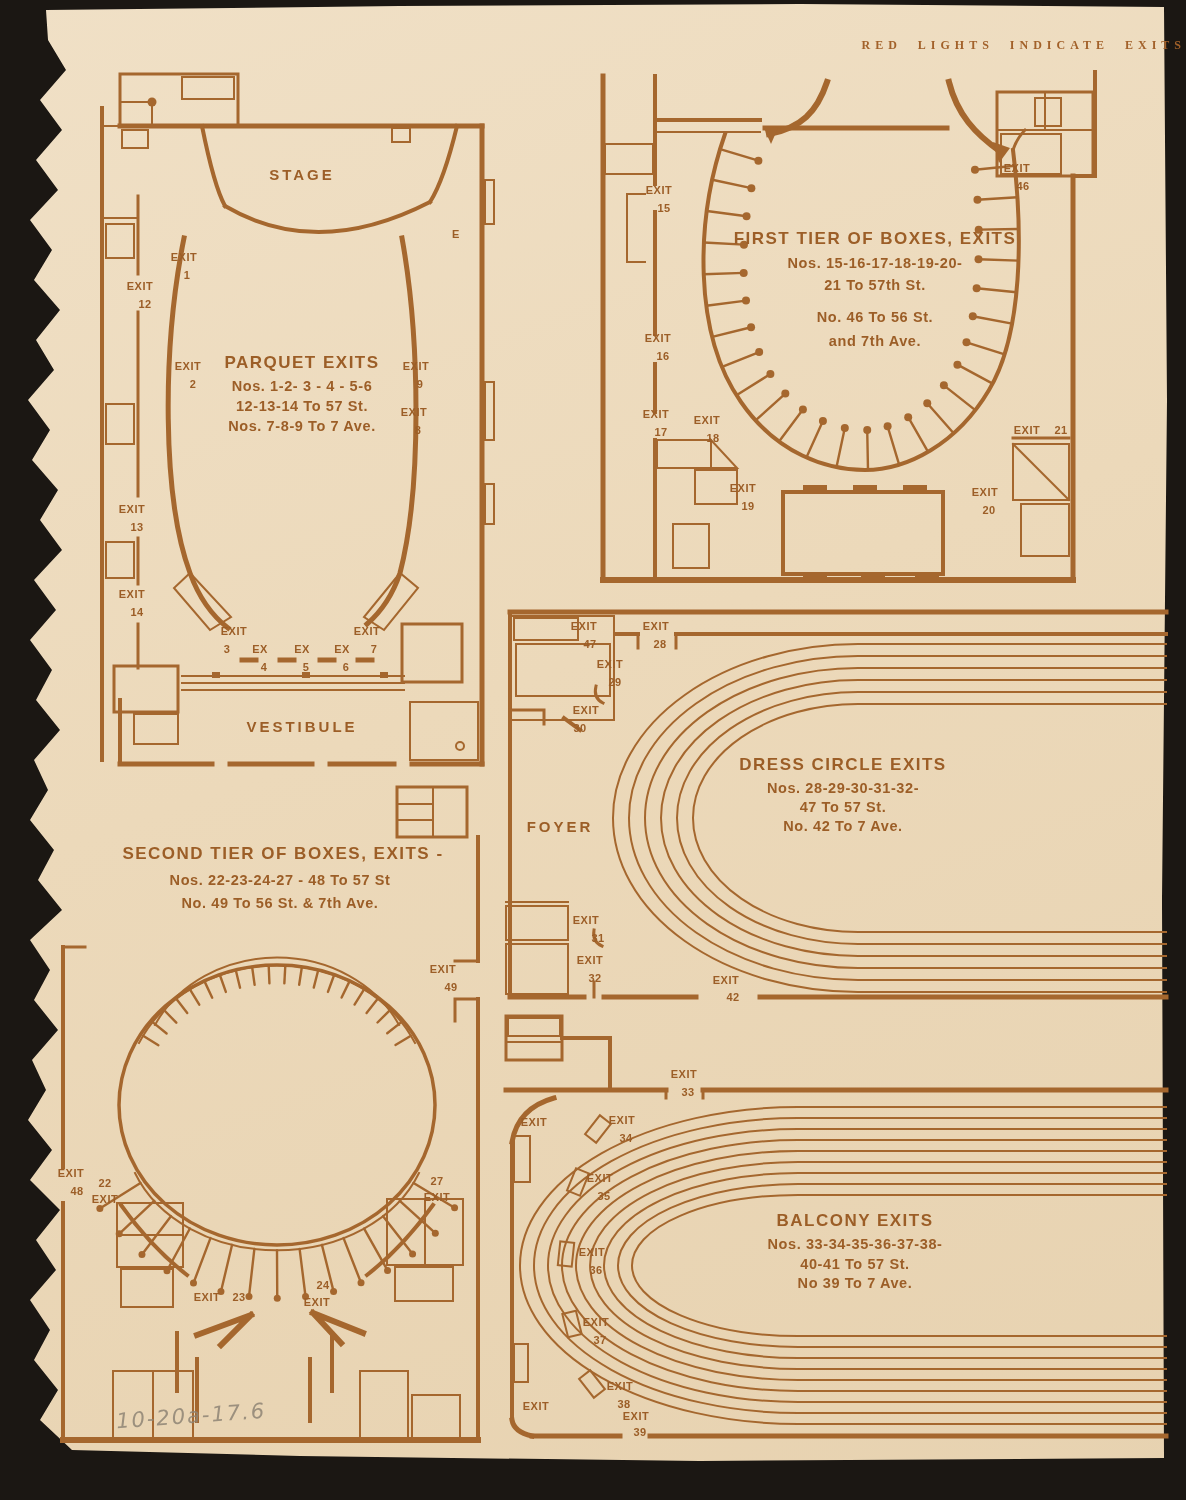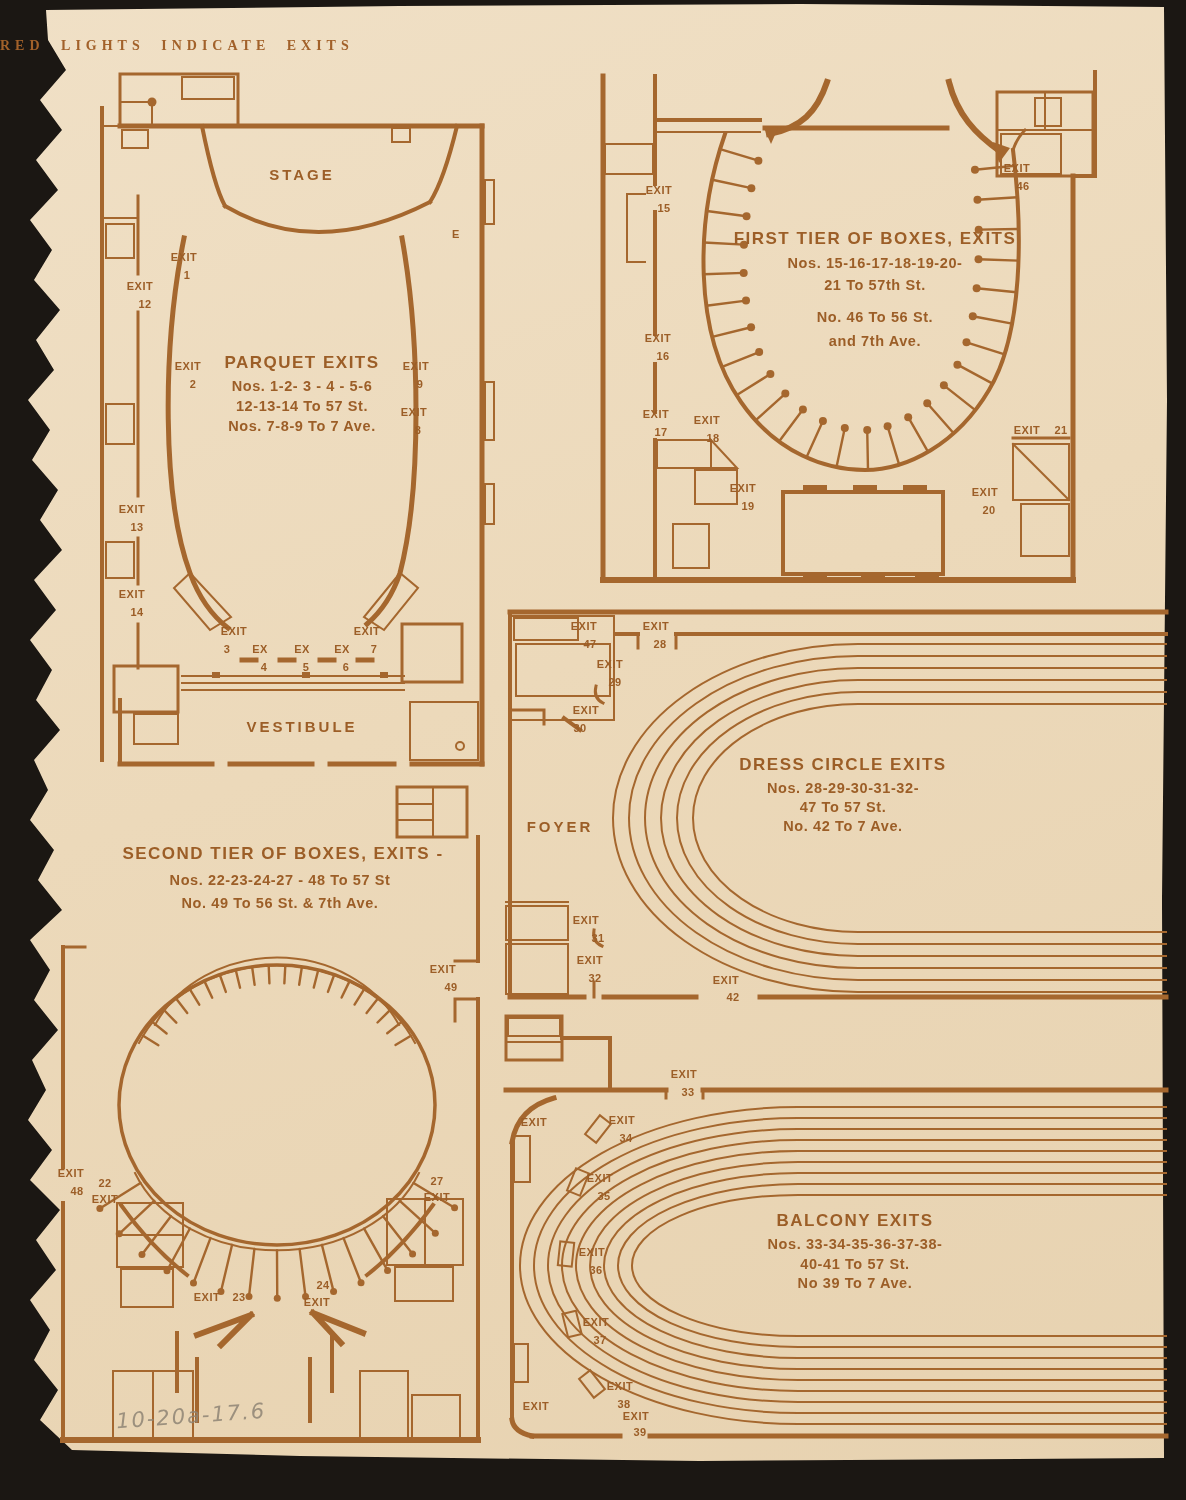--- a/index.html
+++ b/index.html
@@ -8,22 +8,22 @@
     --paper:#ecd9ba;
   }
   html,body{margin:0;padding:0;background:#1b1713;}
   body{width:1186px;height:1500px;position:relative;overflow:hidden;font-family:"Liberation Sans",sans-serif;}
   .paper{
     position:absolute;inset:0;
     background:linear-gradient(160deg,#f0e0c6 0%,#ecd9ba 45%,#e7d2b0 100%);
     clip-path:polygon(46px 10px,400px 6px,800px 4px,1164px 7px,1167px 400px,1162px 900px,1164px 1458px,700px 1461px,300px 1456px,72px 1450px,40px 1420px,58px 1390px,34px 1360px,50px 1330px,30px 1300px,56px 1270px,36px 1240px,60px 1210px,30px 1180px,52px 1150px,28px 1120px,46px 1090px,32px 1060px,58px 1030px,34px 1000px,50px 970px,30px 940px,62px 910px,38px 880px,54px 850px,30px 820px,48px 790px,34px 760px,60px 730px,36px 700px,52px 670px,30px 640px,56px 610px,34px 580px,62px 550px,40px 520px,58px 490px,32px 460px,50px 430px,28px 400px,54px 370px,36px 340px,60px 310px,34px 280px,52px 250px,30px 220px,58px 190px,36px 160px,62px 130px,40px 100px,66px 70px,48px 40px);
   }
   .page-title{
-    position:absolute;top:38px;left:0;width:100%;text-align:left;
-    font-family:"Liberation Serif",serif;font-weight:700;font-size:14px;
+    position:absolute;top:38px;left:0;width:100%;text-align:right;
+    font-family:"Liberation Serif",serif;font-weight:700;font-size:12px;
     letter-spacing:5px;word-spacing:8px;color:#a2612a;
   }
   .pencil{
     position:absolute;left:116px;top:1404px;transform:rotate(-4deg);
     color:#8f8575;font-family:"DejaVu Sans",sans-serif;font-style:italic;
     font-size:21px;letter-spacing:2px;opacity:.85;
   }
   svg{position:absolute;overflow:visible;}
   #plan-parquet{left:62px;top:68px;}
   #plan-first-tier{left:565px;top:72px;}

